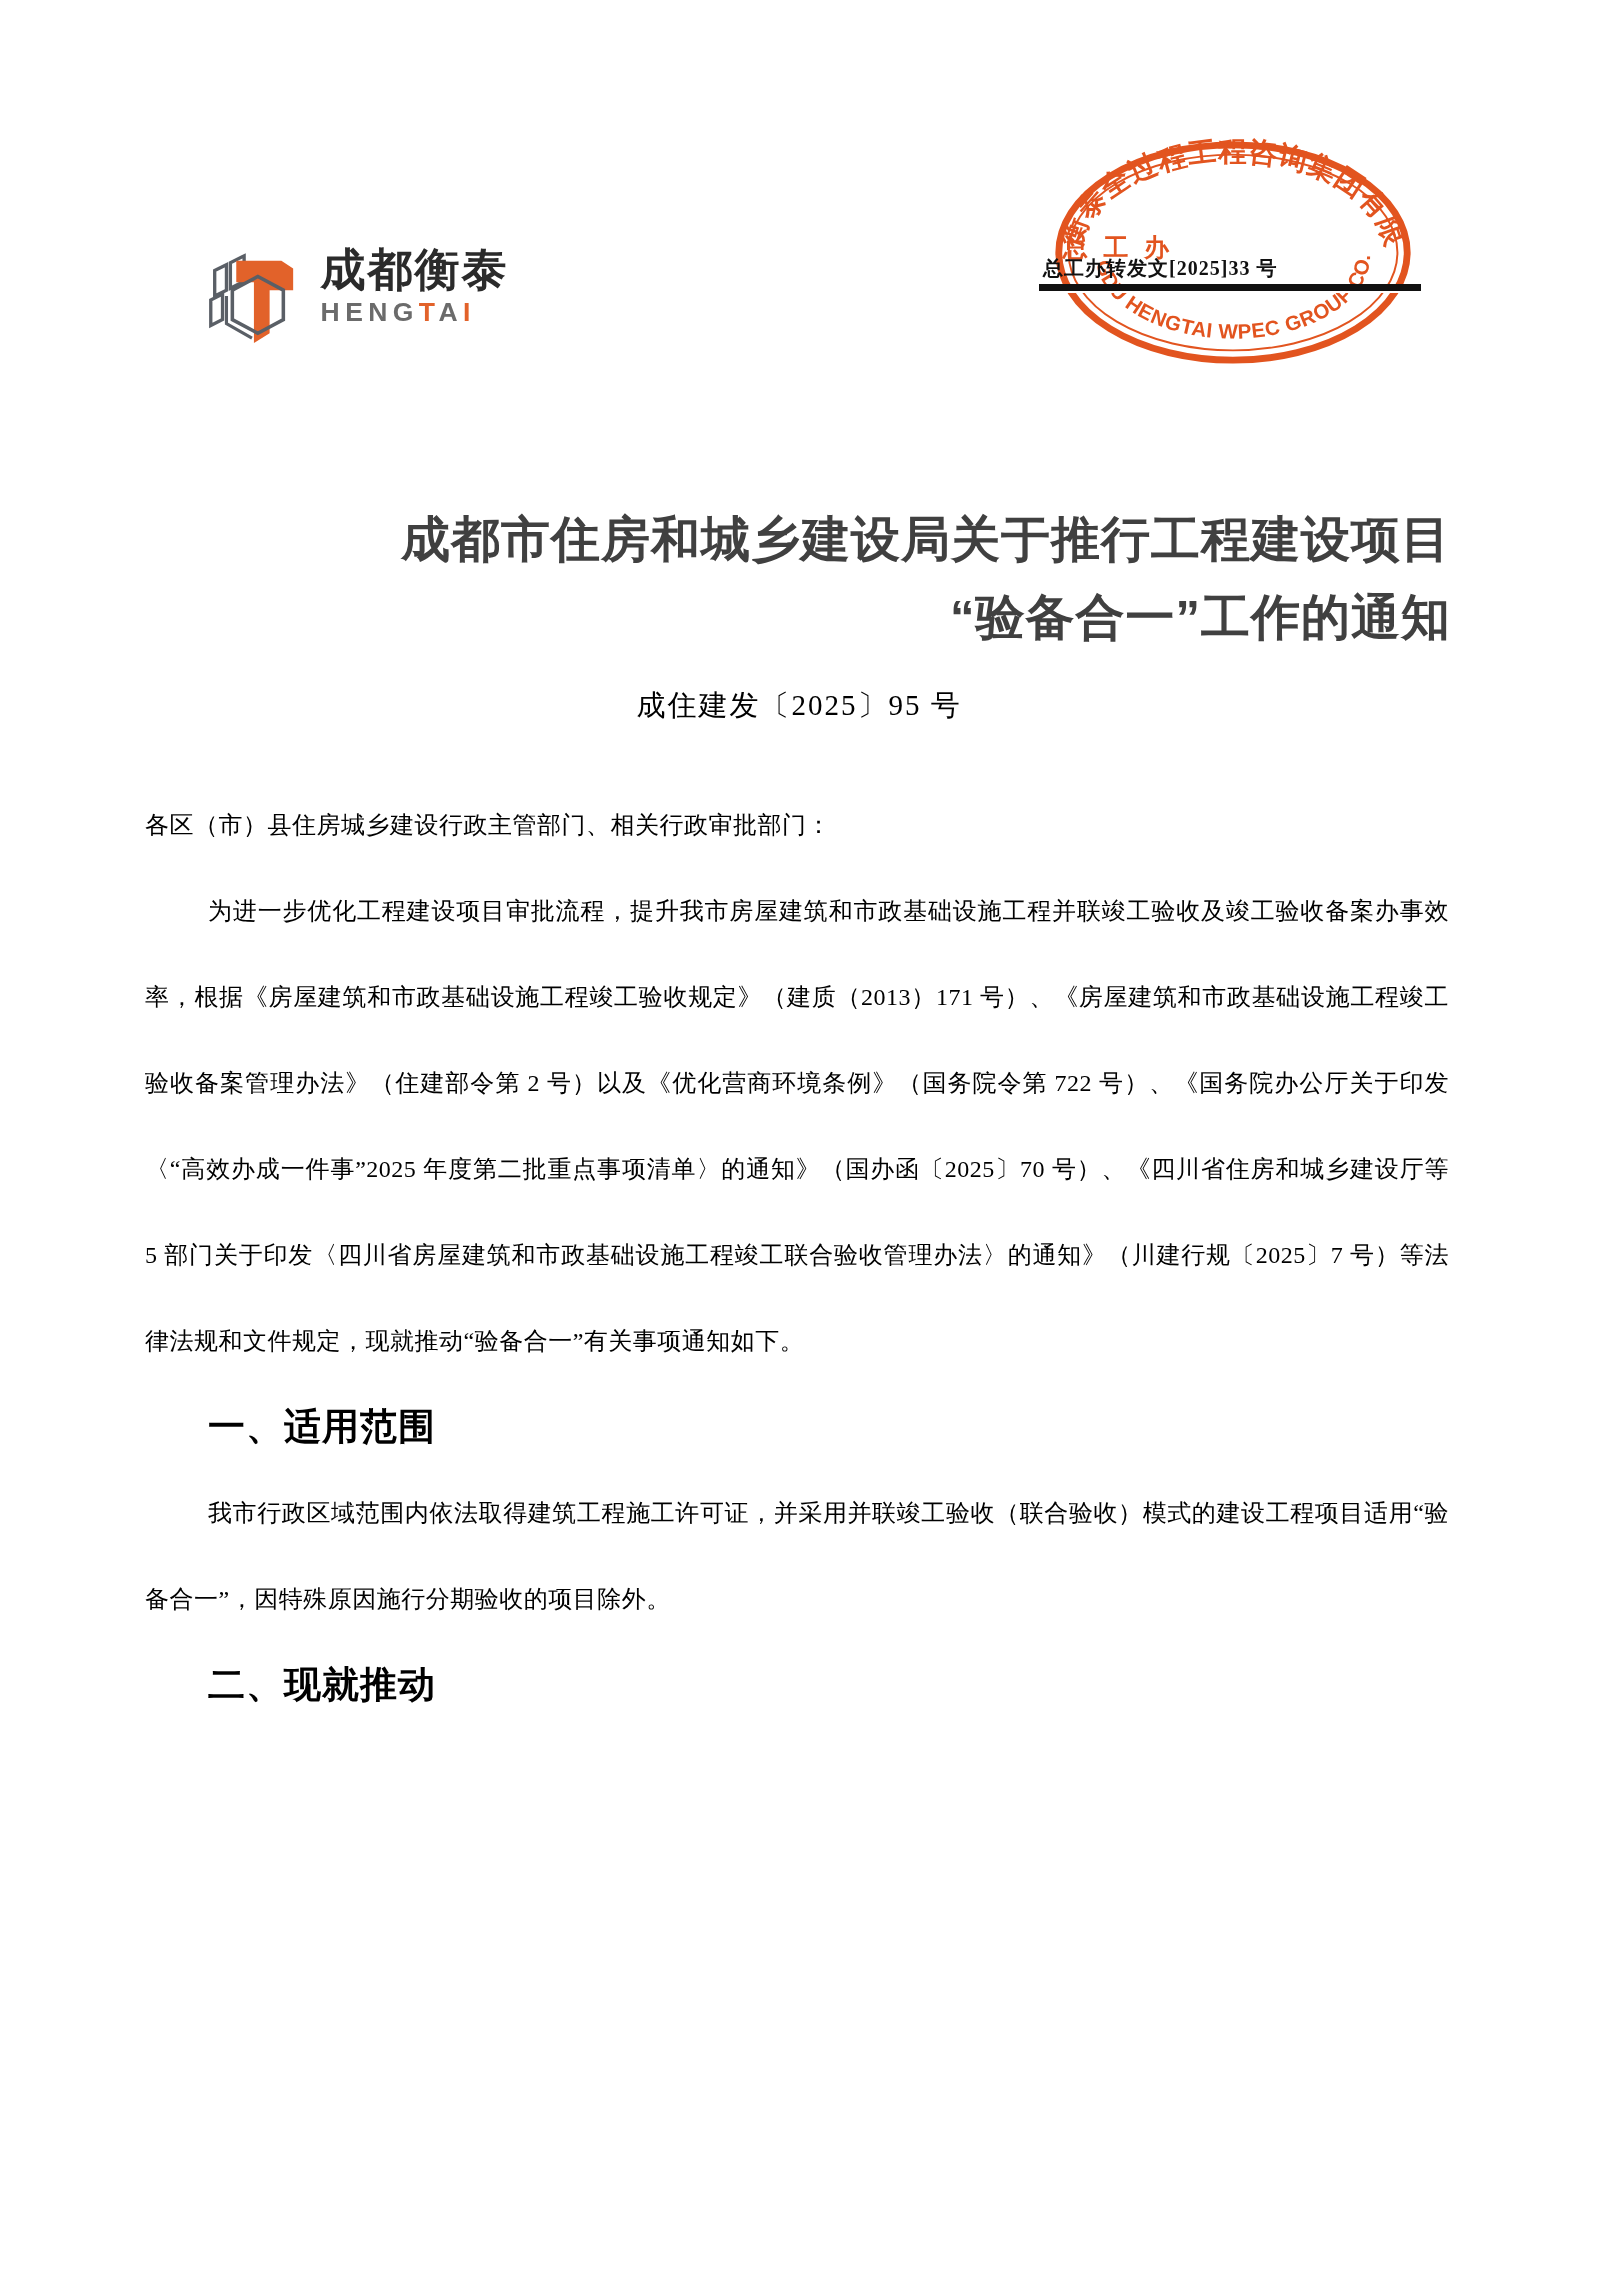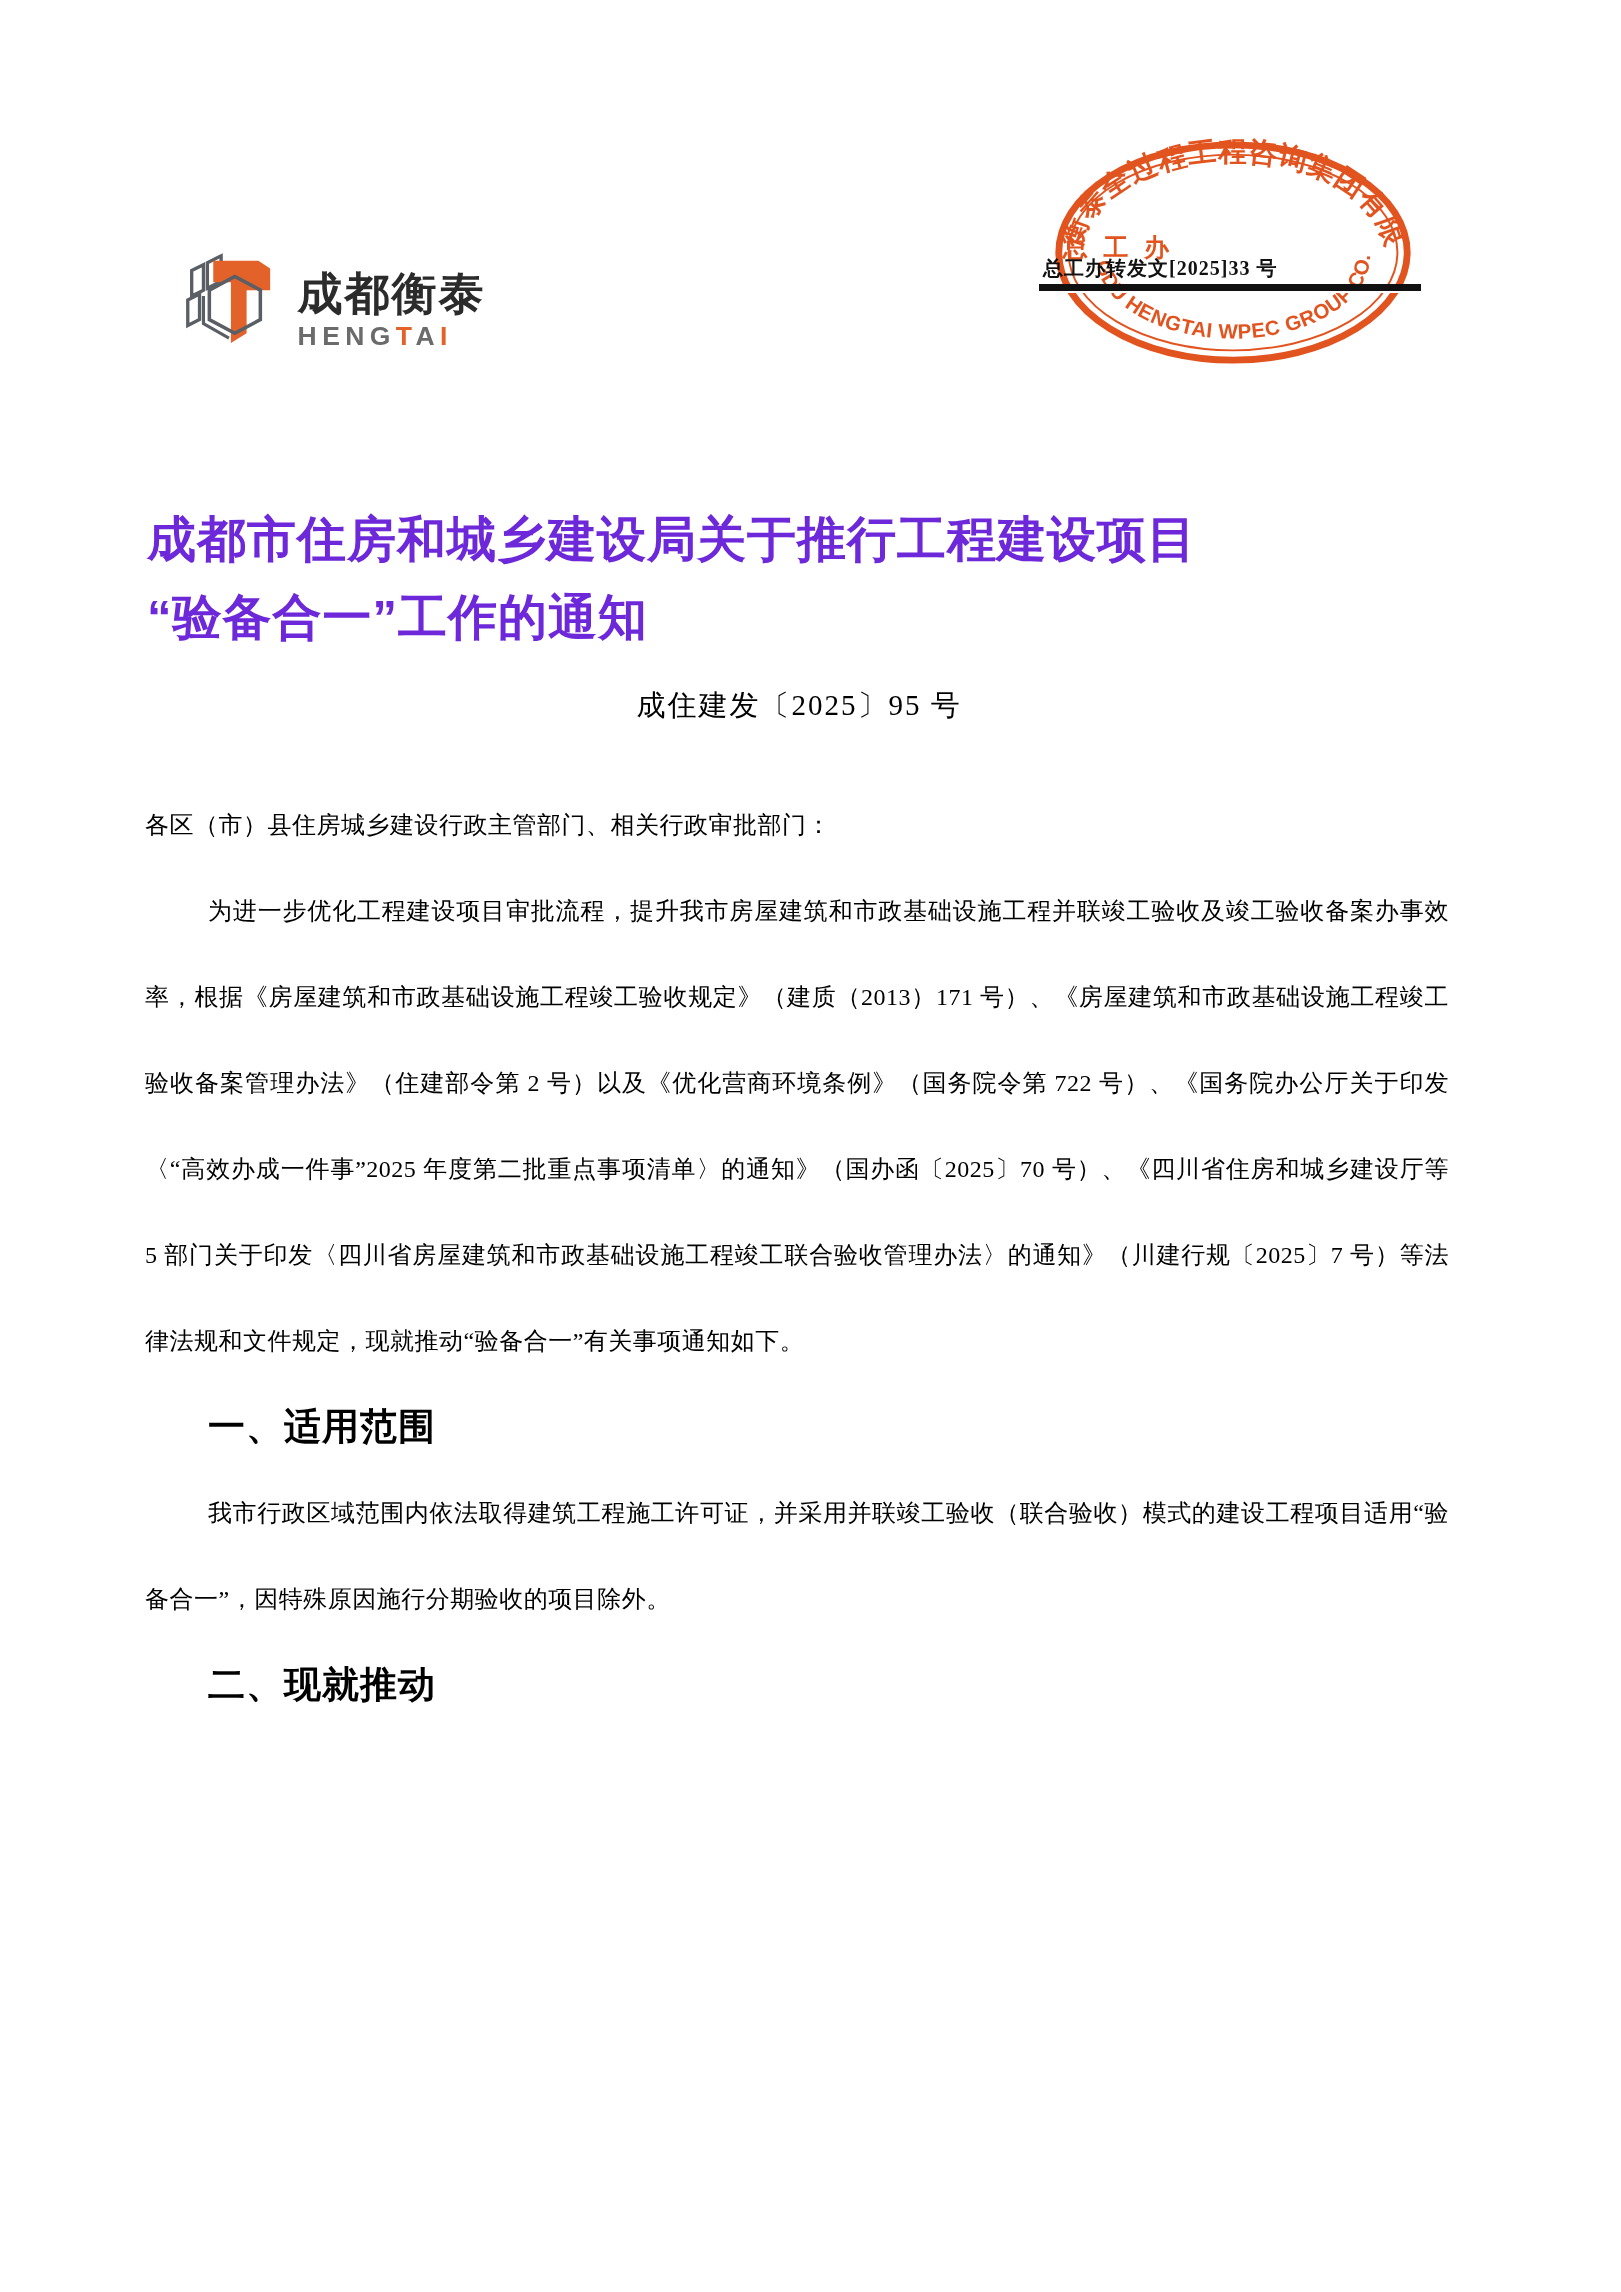--- a/index.html
+++ b/index.html
@@ -15,24 +15,24 @@
     position: relative;
     width: 1621px;
     height: 2293px;
     background: #ffffff;
     overflow: hidden;
   }
 
   
   .logo-block {
     position: absolute;
-    left: 174px;
+    left: 197px;
     top: 247px;
     display: flex;
-    align-items: flex-end;
+    align-items: flex-start;
     gap: 17.6px;
   }
   .logo-mark {
     width: 106px;
     height: 102px;
     flex: none;
   }
   .logo-words {
     display: flex;
     flex-direction: column;
@@ -105,26 +105,26 @@
     background: #111111;
     width: 382px;
     border-bottom: 2px solid #ffffff;
   }
 
   
   .doc-title {
     position: absolute;
     left: 147px;
     width: 1304px;
-    text-align: left;
+    text-align: right;
     font-family: "Liberation Sans", "DejaVu Sans", sans-serif;
     font-weight: 700;
     font-size: 49px;
     letter-spacing: 1px;
-    color: #6d28d9;
+    color: #404040;
     line-height: 1.3;
   }
   .doc-title.line1 { top: 508px; }
   .doc-title.line2 { top: 586px; }
 
   .doc-number {
     position: absolute;
     left: 147px;
     top: 686px;
     width: 1304px;

